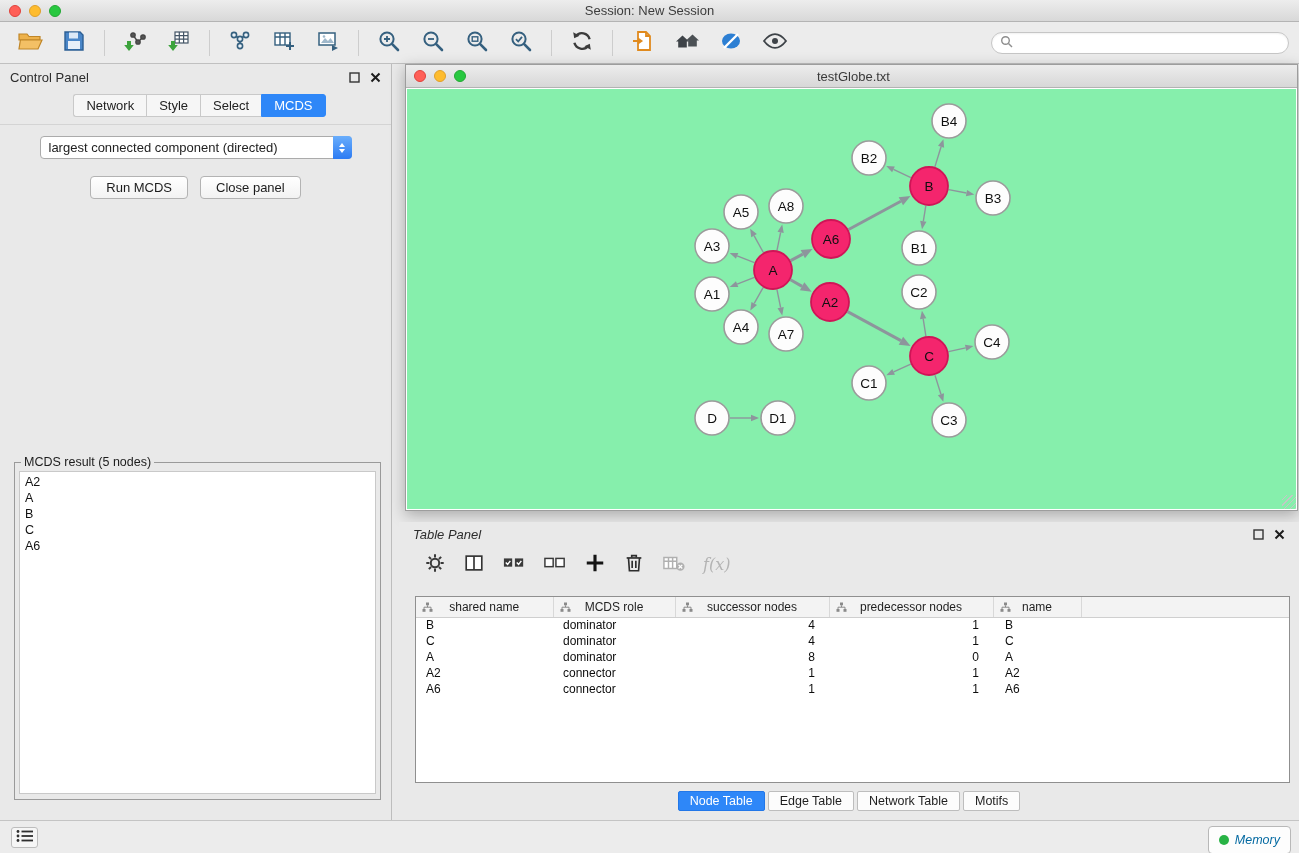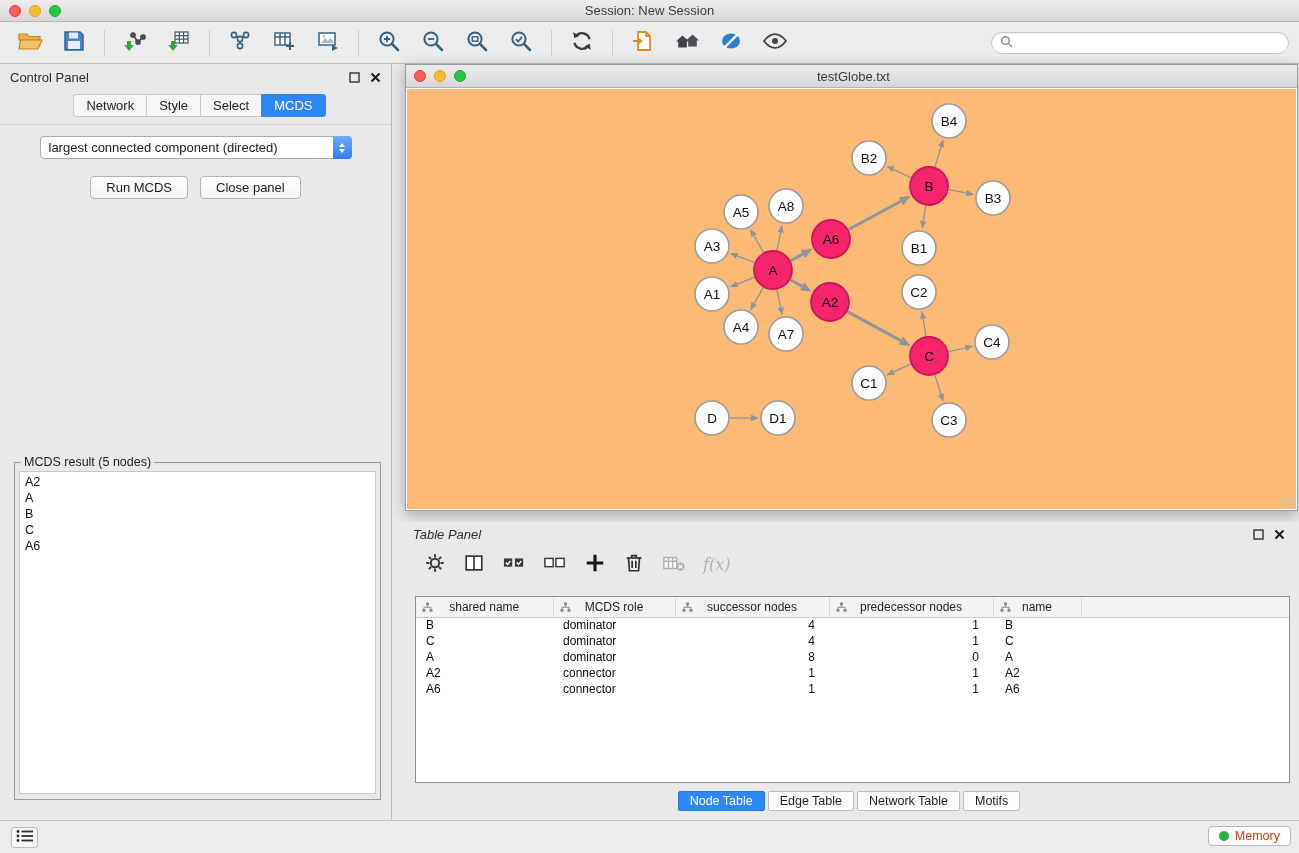--- a/index.html
+++ b/index.html
@@ -45,21 +45,21 @@
 .result-box legend{font-size:12.5px;padding:0 3px;margin-left:2px;color:#1c1c1c;}
 .result-list{background:#fff;border:1px solid #c9c9c9;flex:1;overflow:auto;padding:2px 5px;}
 .ritem{font-size:12.5px;line-height:16px;color:#111;}
 
 
 .net-window{position:absolute;left:405px;top:64px;width:893px;height:447px;background:#fff;border:1px solid #9d9d9d;box-shadow:0 4px 14px rgba(0,0,0,.28);}
 .net-titlebar{position:absolute;top:0;left:0;right:0;height:23px;background:linear-gradient(#ededed,#d7d7d7);border-bottom:1px solid #b2b2b2;}
 .net-lights{position:absolute;left:8px;top:5px;display:flex;gap:8px;}
 .net-lights .light{width:12px;height:12px;}
 .net-title{position:absolute;left:4px;right:0;text-align:center;font-size:13px;color:#3a3a3a;line-height:23px;}
-.net-canvas{position:absolute;left:1px;right:1px;top:24px;bottom:1px;background:#fdba74;overflow:hidden;}
+.net-canvas{position:absolute;left:1px;right:1px;top:24px;bottom:1px;background:#86efac;overflow:hidden;}
 .resize-corner{position:absolute;right:0;bottom:0;width:14px;height:14px;background:repeating-linear-gradient(135deg,transparent 0 3px,#c6c6c6 3px 4px);}
 
 
 .table-panel{position:absolute;left:399px;top:522px;right:0;bottom:33px;background:#e9e9e9;}
 .tp-header{height:24px;display:flex;align-items:center;padding:0 14px;font-size:13px;color:#2d2d2d;font-style:italic;}
 .tp-toolbar{display:flex;align-items:center;gap:17px;padding:5px 0 4px 25px;}
 .tp-btn{background:transparent;border:none;display:flex;align-items:center;cursor:pointer;height:26px;}
 .tp-btn.disabled{cursor:default;}
 .fx{font-family:"DejaVu Serif",serif;font-style:italic;font-size:16px;color:#b3b3b3;}
 .tp-tablewrap{position:absolute;left:16px;right:9px;top:74px;bottom:37px;background:#fff;border:1px solid #8f8f8f;overflow:hidden;}
@@ -70,21 +70,21 @@
 td{font-size:12px;height:16px;padding:0 10px;white-space:nowrap;overflow:hidden;color:#0d0d0d;}
 td.num{text-align:right;padding-right:14px;}
 td.name-col{padding-left:12px;}
 .tp-tabs{position:absolute;left:0;right:0;bottom:9px;display:flex;justify-content:center;gap:3px;}
 .ttab{font-size:12.5px;padding:2px 11px;background:#fcfcfc;border:1px solid #bdbdbd;border-radius:2px;cursor:pointer;color:#1e1e1e;}
 .ttab.active{background:var(--accent-blue,#2e87f8);border-color:#2277e8;color:#fff;}
 
 
 .statusbar{position:absolute;left:0;right:0;bottom:0;height:33px;background:#ececec;border-top:1px solid #c4c4c4;}
 .sb-left{position:absolute;left:11px;top:6px;width:27px;height:21px;border:1px solid #bdbdbd;border-radius:3px;background:#f6f6f6;display:flex;align-items:center;justify-content:center;cursor:pointer;}
-.memory-btn{position:absolute;right:8px;top:5px;height:20px;border:1px solid #b8b8b8;border-radius:4px;background:#fdfdfd;display:flex;align-items:center;gap:6px;padding:0 10px;font-size:12.5px;cursor:pointer;color:#c2410c;}
+.memory-btn{position:absolute;right:8px;top:5px;height:28px;border:1px solid #b8b8b8;border-radius:4px;background:#fdfdfd;display:flex;align-items:center;gap:6px;padding:0 10px;font-size:12.5px;cursor:pointer;color:#0369a1;font-style:italic;}
 .memdot{width:10px;height:10px;border-radius:50%;background:var(--memory-green,#28b345);}
 </style>
 </head>
 <body>
 
 <div class="titlebar">
   <div class="lights">
     <span class="light red"></span>
     <span class="light yellow"></span>
     <span class="light green"></span>

